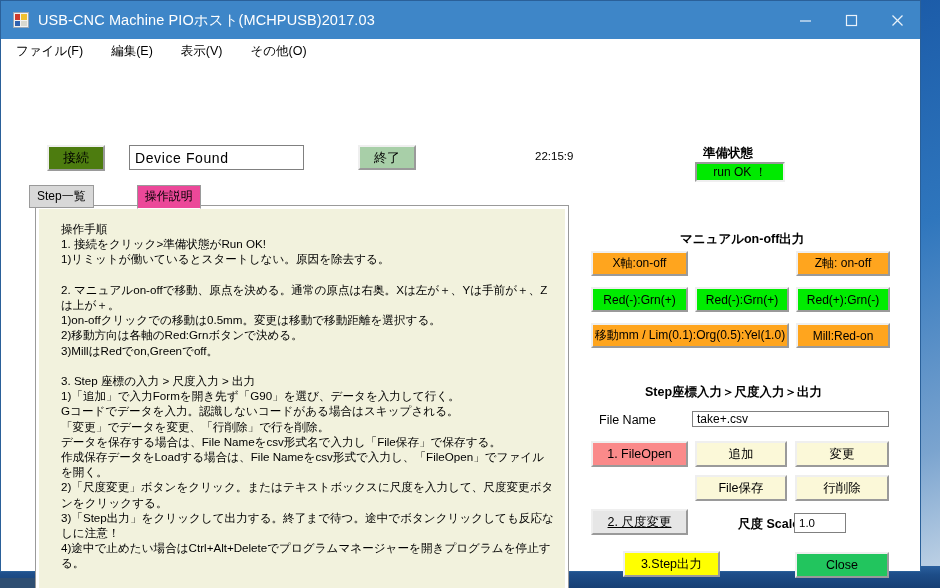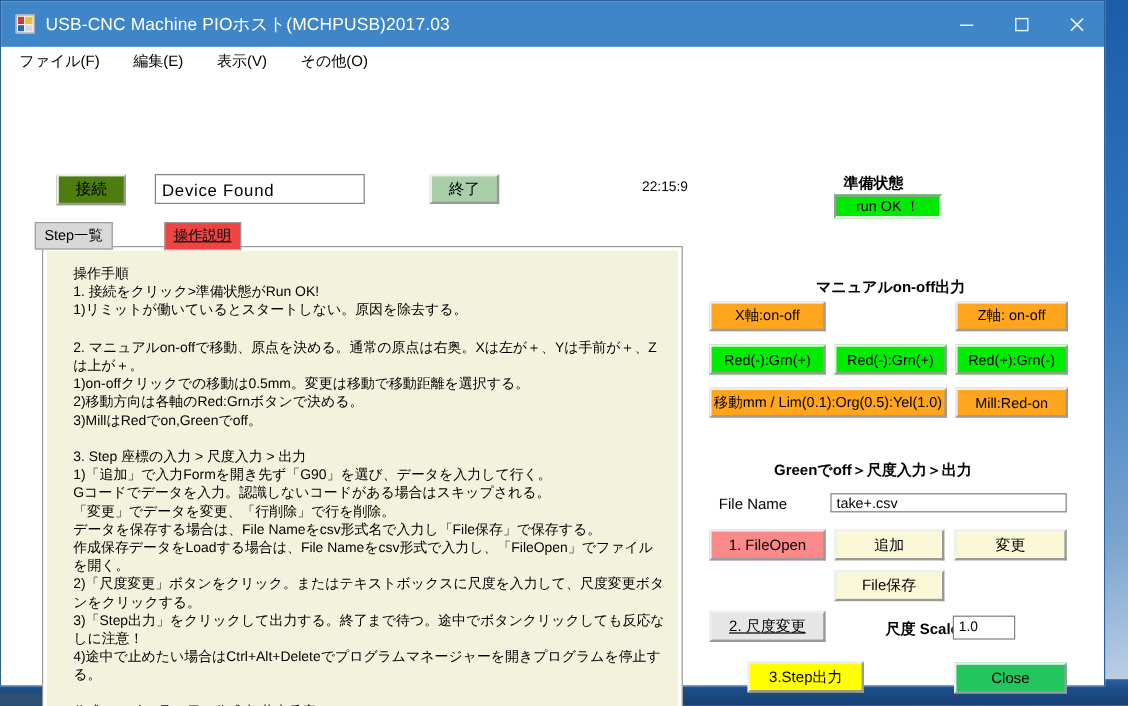--- a/index.html
+++ b/index.html
@@ -141,22 +141,22 @@
   #tabs {
     position: absolute; left: 28px; top: 120px;
     display: flex; align-items: flex-start; z-index: 3; gap: 44px;
   }
   .tab {
     font-size: 12px; color: #000; padding: 3px 7px 4px 7px;
     border: 1px solid #9a9a9a; background: #d8d8d8;
     margin-right: -1px; line-height: 14px;
   }
   .tab.active {
-    background: #ef4444; border-bottom-color: #ffffff;
-    font-weight: normal; padding-bottom: 5px; position: relative; z-index: 4; text-decoration: underline;
+    background: #ec4899; border-bottom-color: #ffffff;
+    font-weight: normal; padding-bottom: 5px; position: relative; z-index: 4;
   }
   #tabpage {
     position: absolute; left: 34px; top: 140px;
     width: 534px; height: 412px;
     background: #ffffff; border: 1px solid #9a9a9a;
     padding: 3px;
   }
   #textarea {
     width: 100%; height: 100%;
     background: #f2f2dd; border: none;
@@ -351,29 +351,30 @@
     <div class="rlabel" id="lbl-manual">マニュアルon-off出力</div>
 
     <div class="mbtn orange" id="m-x1">X軸:on-off</div>
     <div class="mbtn orange" id="m-z1">Z軸: on-off</div>
     <div class="mbtn green" id="m-x2">Red(-):Grn(+)</div>
     <div class="mbtn green" id="m-y2">Red(-):Grn(+)</div>
     <div class="mbtn green" id="m-z2">Red(+):Grn(-)</div>
     <div class="mbtn orange" id="m-move">移動mm / Lim(0.1):Org(0.5):Yel(1.0)</div>
     <div class="mbtn orange" id="m-mill">Mill:Red-on</div>
 
-    <div class="rlabel" id="lbl-step">Greenでoff＞尺度入力＞出力</div>
+    <div class="rlabel" id="lbl-step">Step座標入力＞尺度入力＞出力</div>
 
     <div id="lbl-filename">File Name</div>
     <div id="filename-box">take+.csv</div>
 
     <div class="abtn pink" id="b-fileopen">1. FileOpen</div>
     <div class="abtn cream" id="b-add">追加</div>
     <div class="abtn cream" id="b-change">変更</div>
     <div class="abtn cream" id="b-save">File保存</div>
+    <div class="abtn cream" id="b-delrow">行削除</div>
 
     <div class="abtn grey" id="b-scale">2. 尺度変更</div>
     <div id="lbl-scale">尺度  Scale=</div>
     <div id="scale-box">1.0</div>
 
     <div class="abtn yel" id="b-stepout">3.Step出力</div>
     <div class="abtn sage" id="b-close">Close</div>
   </div>
 </div>
 

